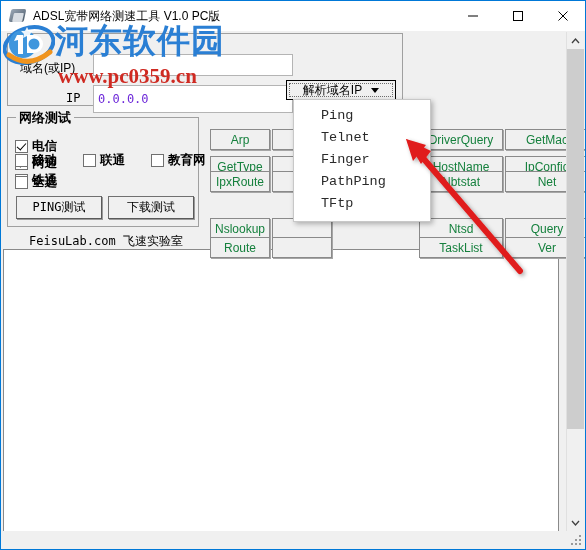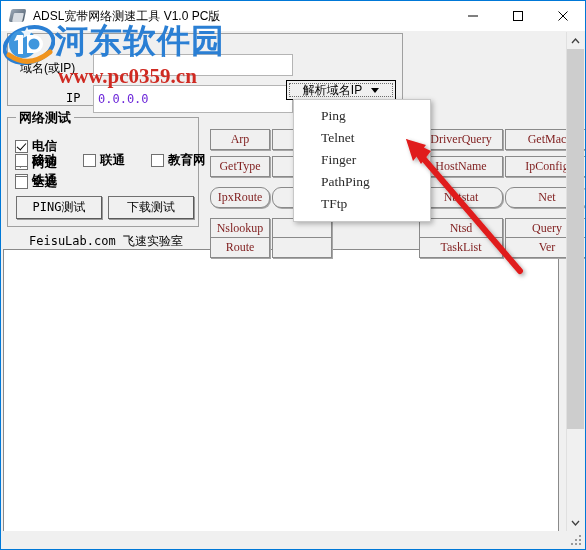--- a/index.html
+++ b/index.html
@@ -222,21 +222,21 @@
     z-index: 60;
     padding: 5px 0 6px 0;
     box-sizing: border-box;
   }
   .menu-item {
     height: 22px;
     line-height: 22px;
     padding-left: 27px;
     font-size: 13.5px;
     color: #2a2a2a;
-    font-family: Liberation Serif, serif;
+    font-family: Liberation Mono, monospace;
     cursor: default;
     white-space: nowrap;
   }
 
   
   #net-group {
     position: absolute;
     left: 6px; top: 86px;
     width: 192px; height: 110px;
     border: 1px solid #a0a0a0;
@@ -329,35 +329,35 @@
   .tool-btn {
     position: absolute;
     height: 21px;
     background: #f0f0f0;
     border: 1px solid #8a8a8a;
     box-sizing: border-box;
     display: flex;
     align-items: center;
     justify-content: center;
     font-size: 12px;
-    color: #7f1d1d;
-    font-family: Liberation Serif, serif;
+    color: #15803d;
+    font-family: Liberation Sans, sans-serif;
     cursor: default;
     box-shadow: 1px 1px 0 #a6a6a6;
     white-space: nowrap;
     overflow: hidden;
   }
   #col-a { position: absolute; left: 209px; top: 98px; z-index: 10; }
   #col-b { position: absolute; left: 271px; top: 98px; z-index: 10; }
   #col-c { position: absolute; left: 418px; top: 98px; z-index: 20; }
   #col-d { position: absolute; left: 504px; top: 98px; z-index: 20; }
   .col .tool-btn { left: 0; }
   .col .tool-btn:nth-child(1) { top: 0px; }
   .col .tool-btn:nth-child(2) { top: 27px; }
-  .col .tool-btn:nth-child(3) { top: 58px; border-radius: 9px; }
+  .col .tool-btn:nth-child(3) { top: 42px; }
   .col .tool-btn:nth-child(4) { top: 89px; }
   .col .tool-btn:nth-child(5) { top: 108px; }
   #col-a .tool-btn, #col-b .tool-btn { width: 60px; }
   #col-c .tool-btn, #col-d .tool-btn { width: 84px; }
 
   
   #right-panel {
     position: absolute;
     left: 410px; top: 2px;
     width: 160px; height: 93px;

